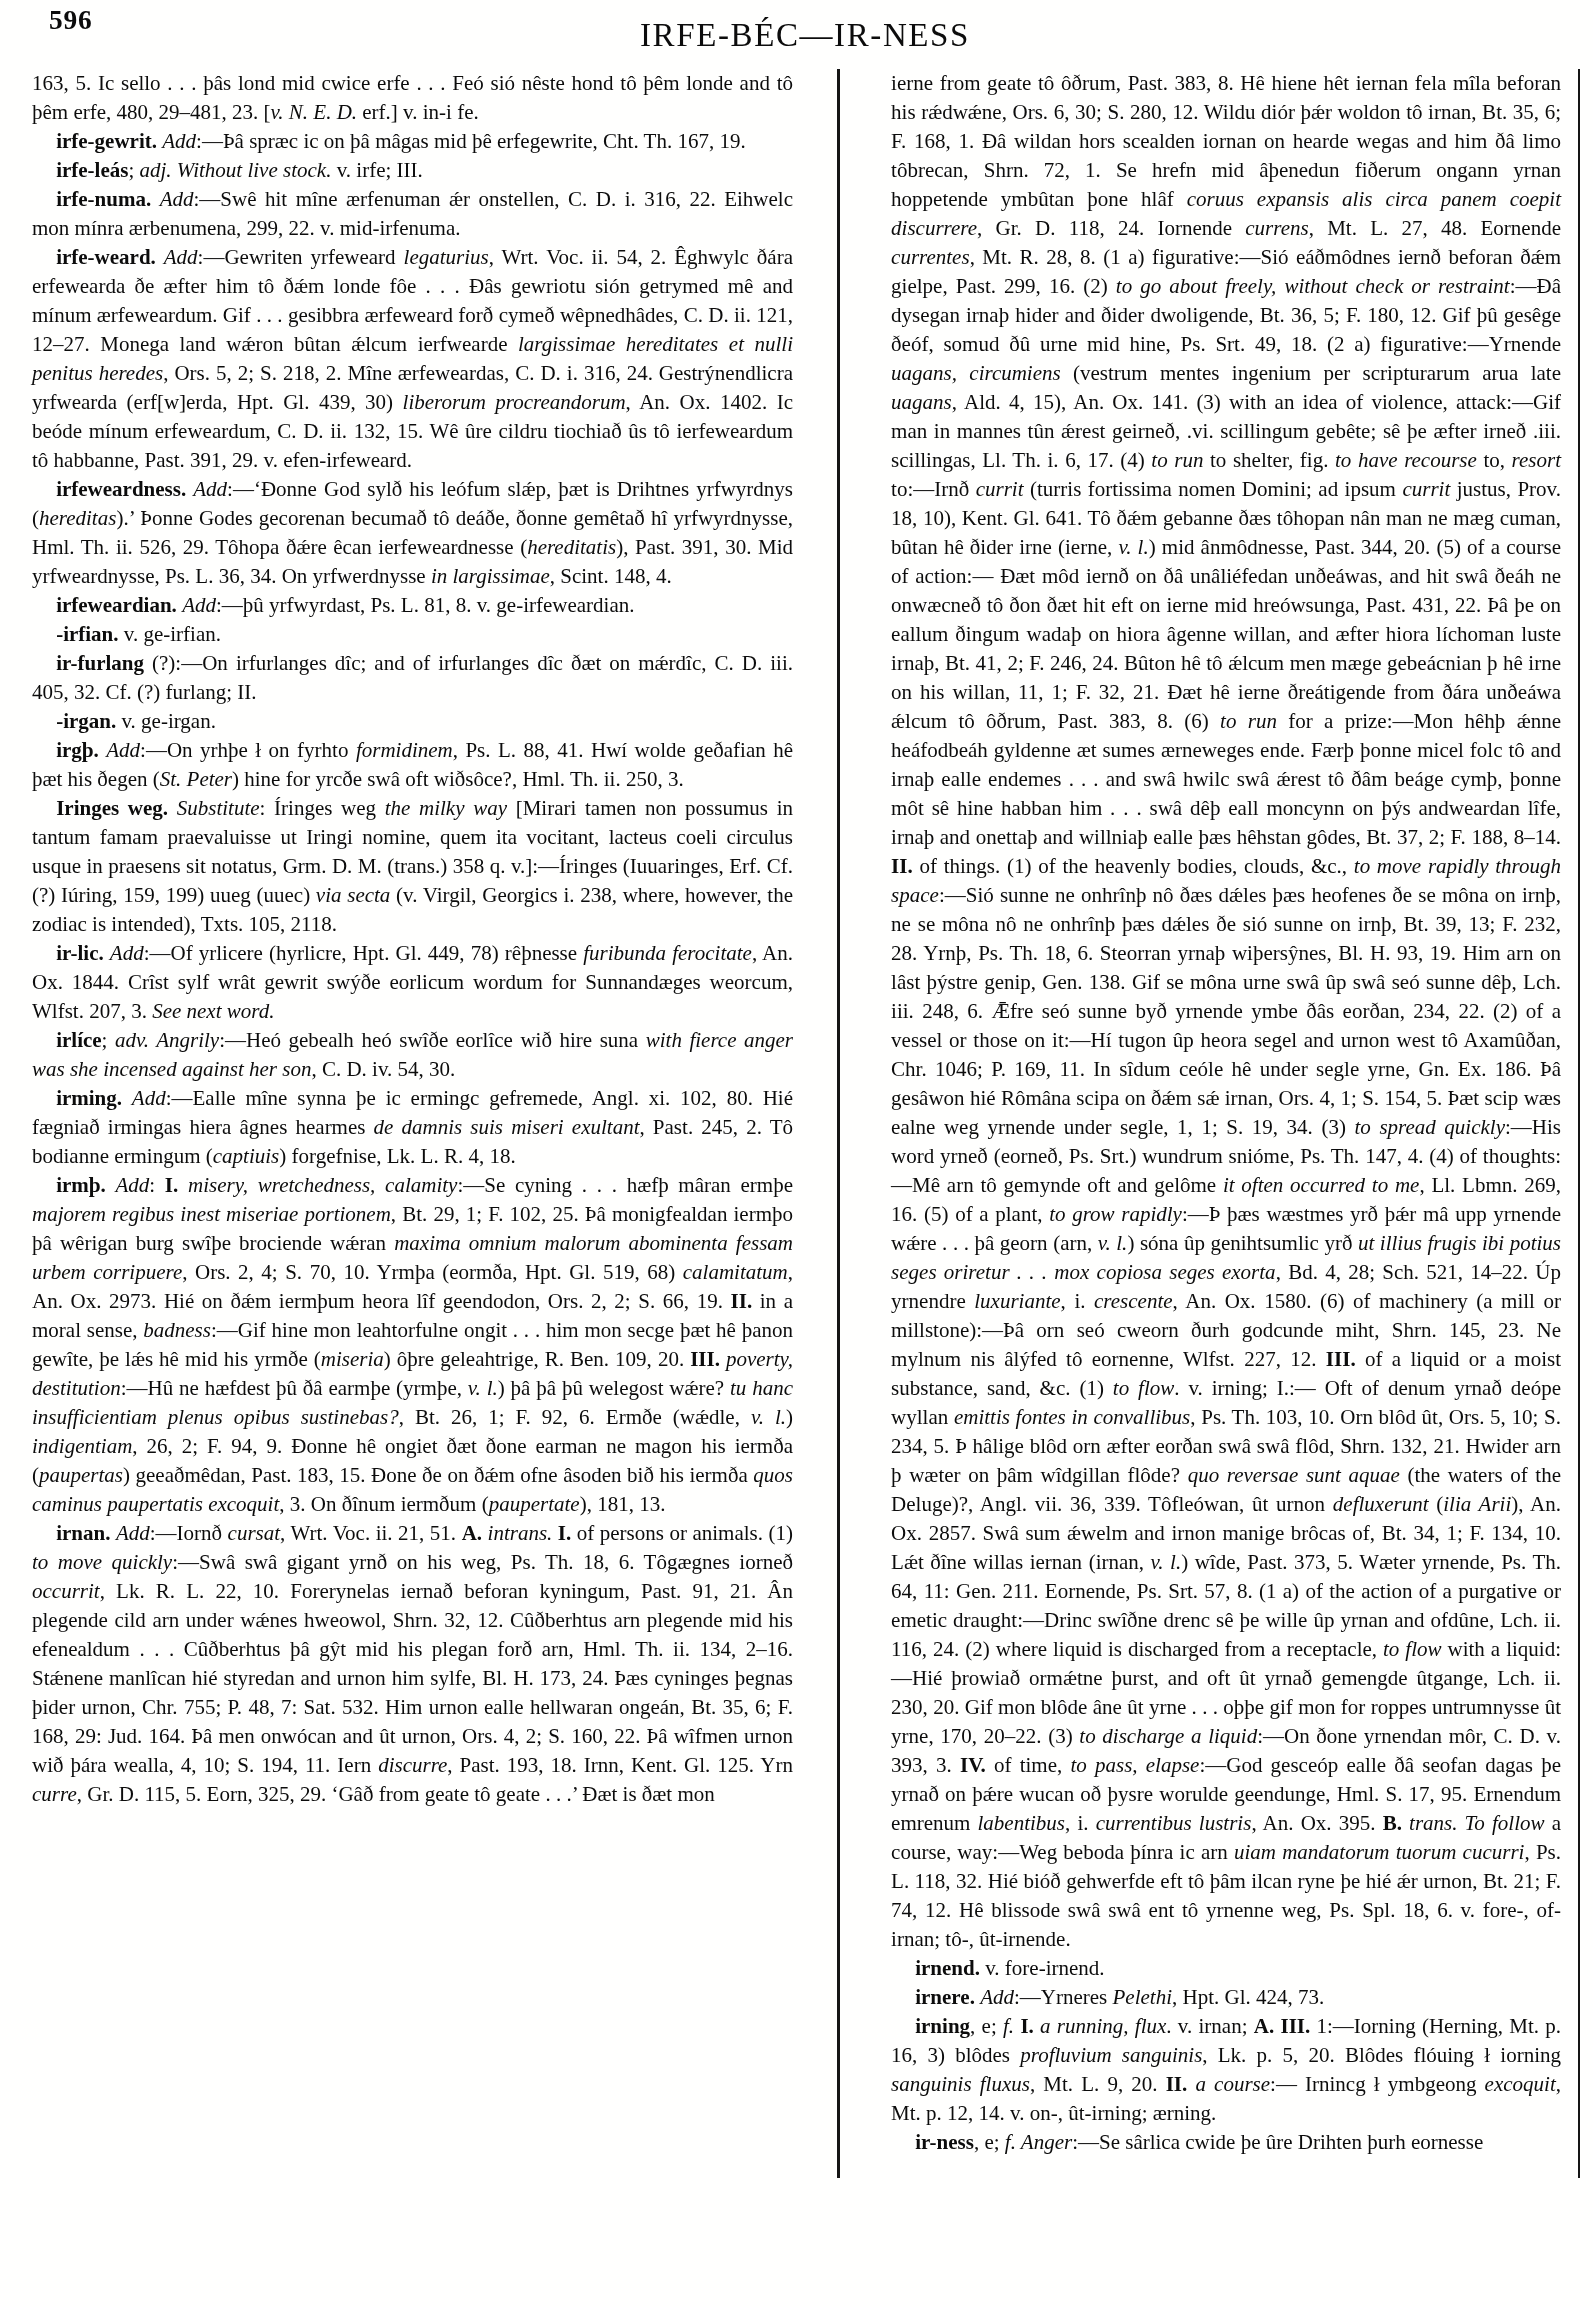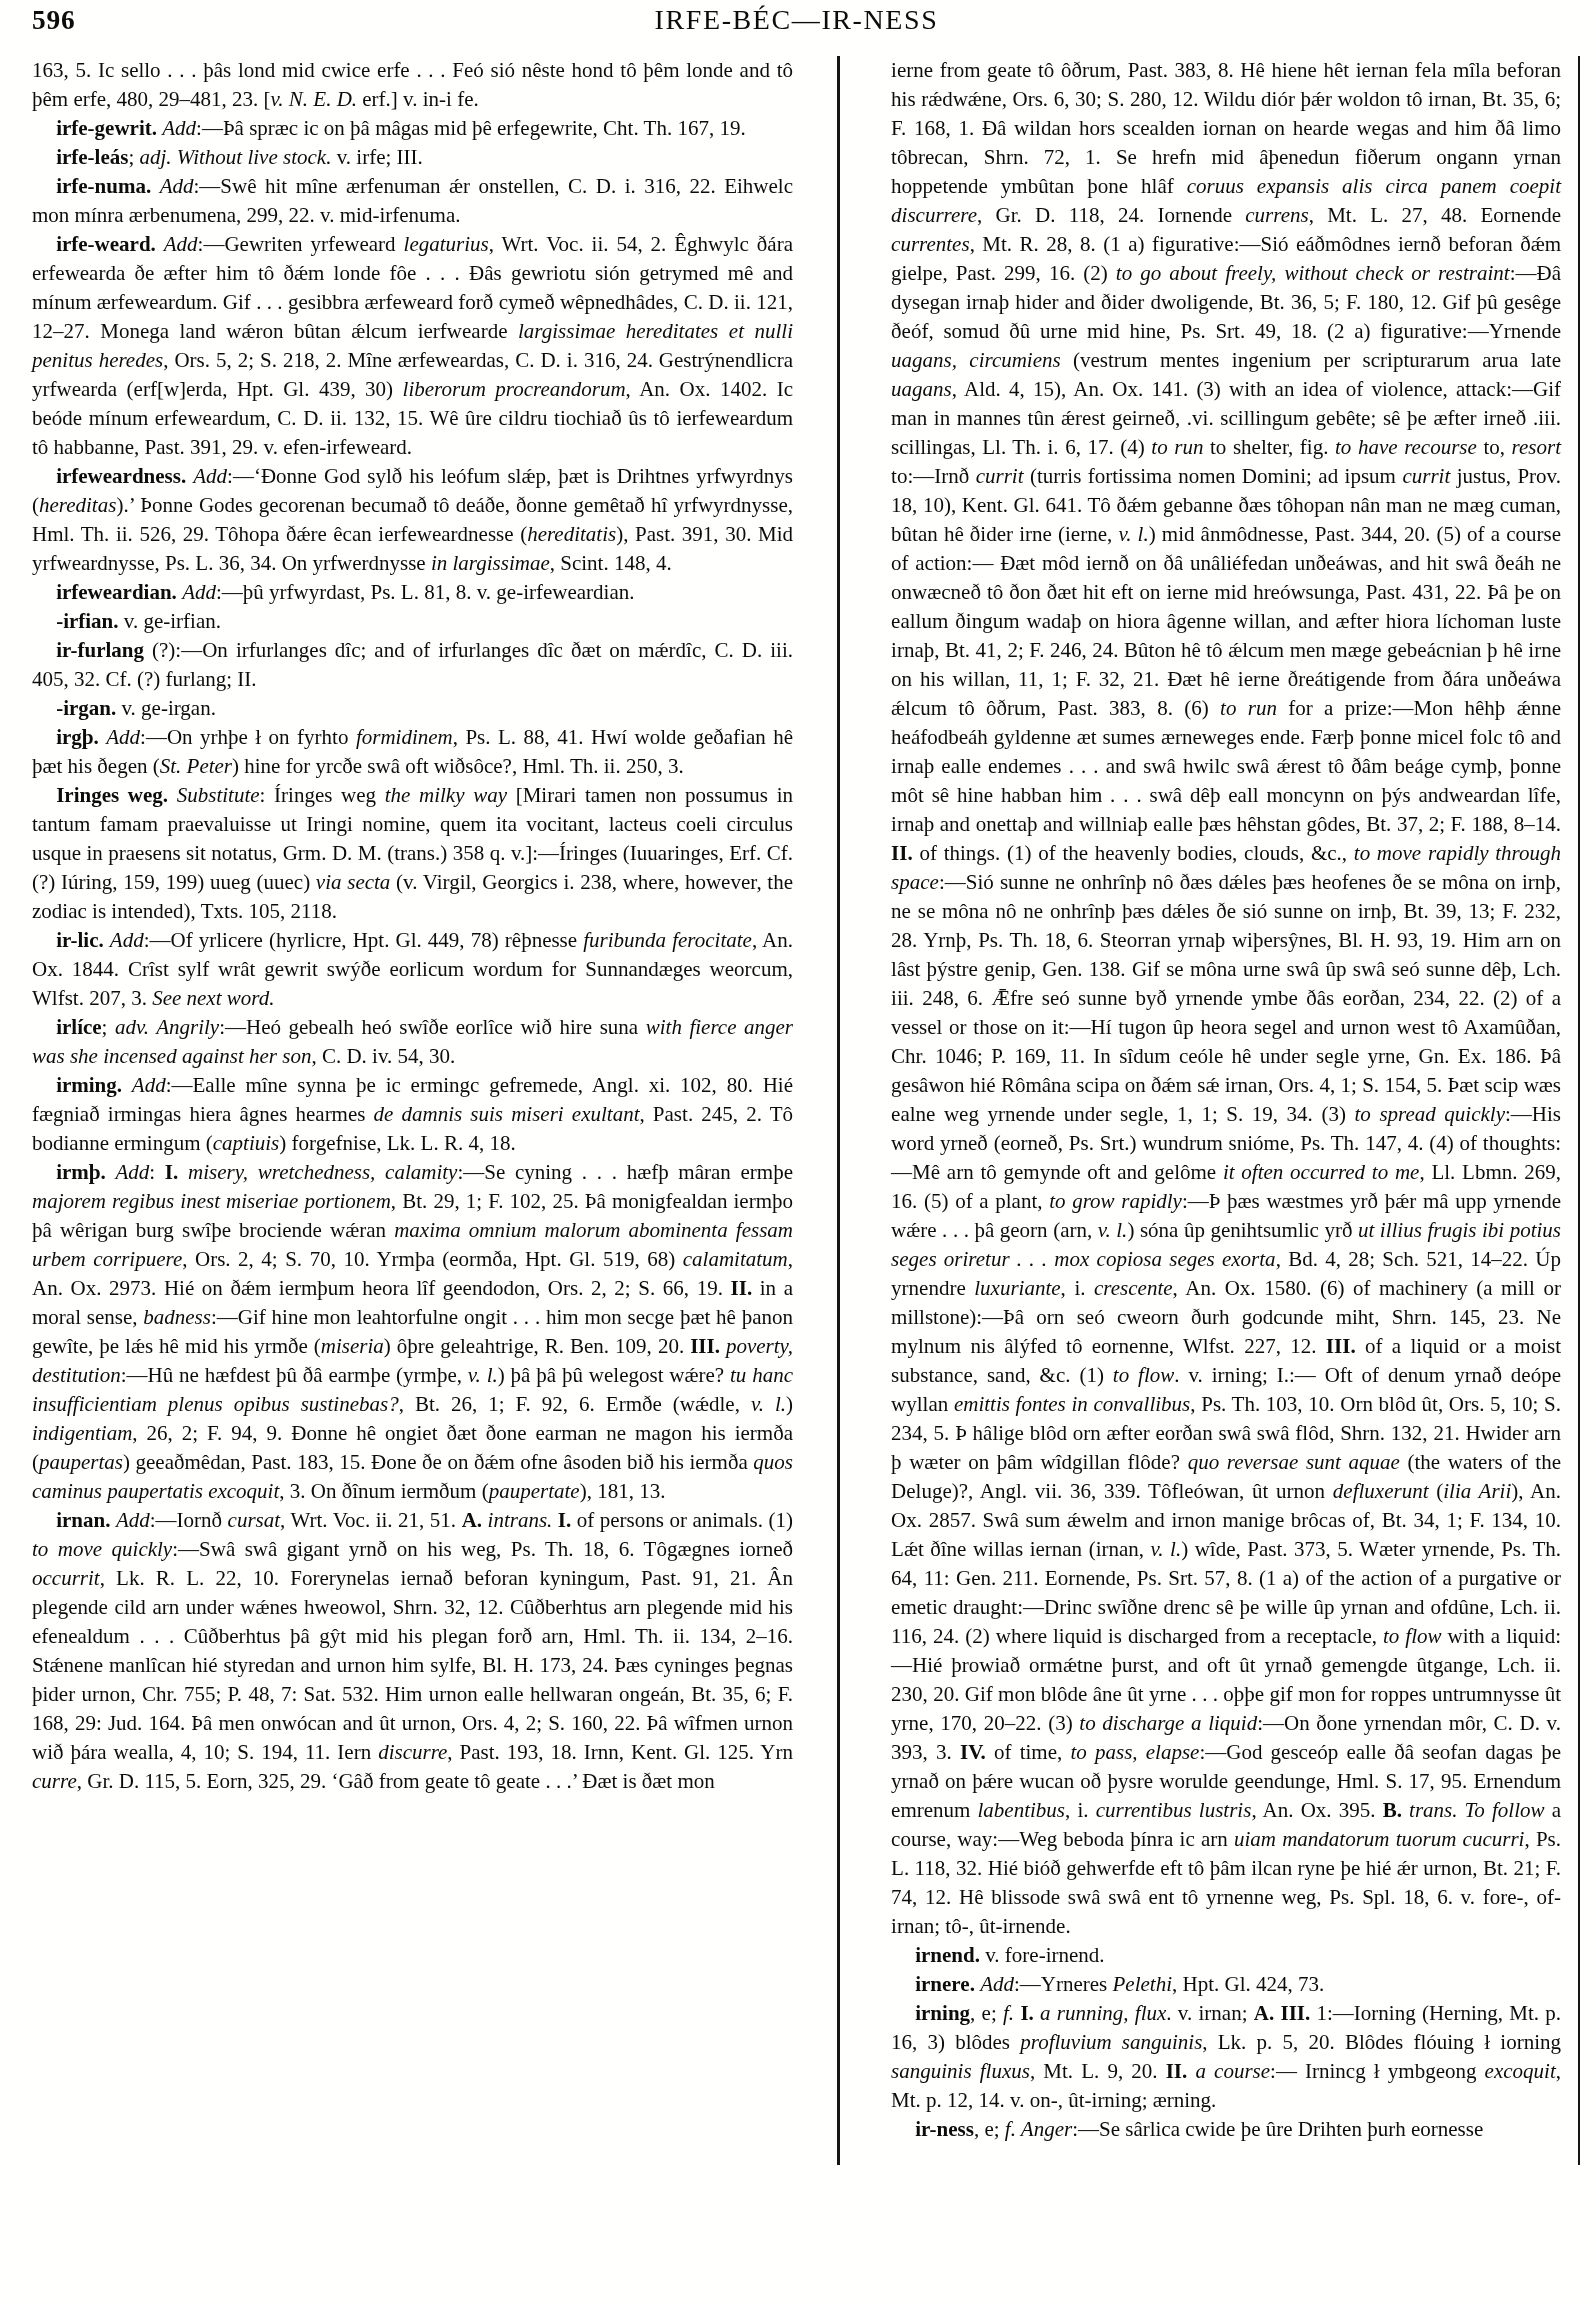--- a/index.html
+++ b/index.html
@@ -12,33 +12,34 @@
     width: 1593px;
     height: 2307px;
     background: #fffffe;
     color: #0c0c0c;
     font-family: "Liberation Serif", "DejaVu Serif", serif;
     overflow: hidden;
   }
   .page-header {
     position: relative;
     height: 52px;
-    padding-top: 4px;
+    padding-top: 17px;
+    margin-left: 17px;
   }
   .page-number {
     position: absolute;
     left: 32px;
     top: 4.8px;
     font-size: 27.4px;
     font-weight: bold;
     letter-spacing: 0.8px;
   }
   .running-title {
     text-align: center;
-    font-size: 28px;
+    font-size: 33px;
     letter-spacing: 1.6px;
     font-variant: small-caps;
     font-weight: 500;
   }
   .columns {
     display: flex;
     align-items: stretch;
     padding-left: 32px;
     padding-right: 13px;
     min-height: 2109px;

